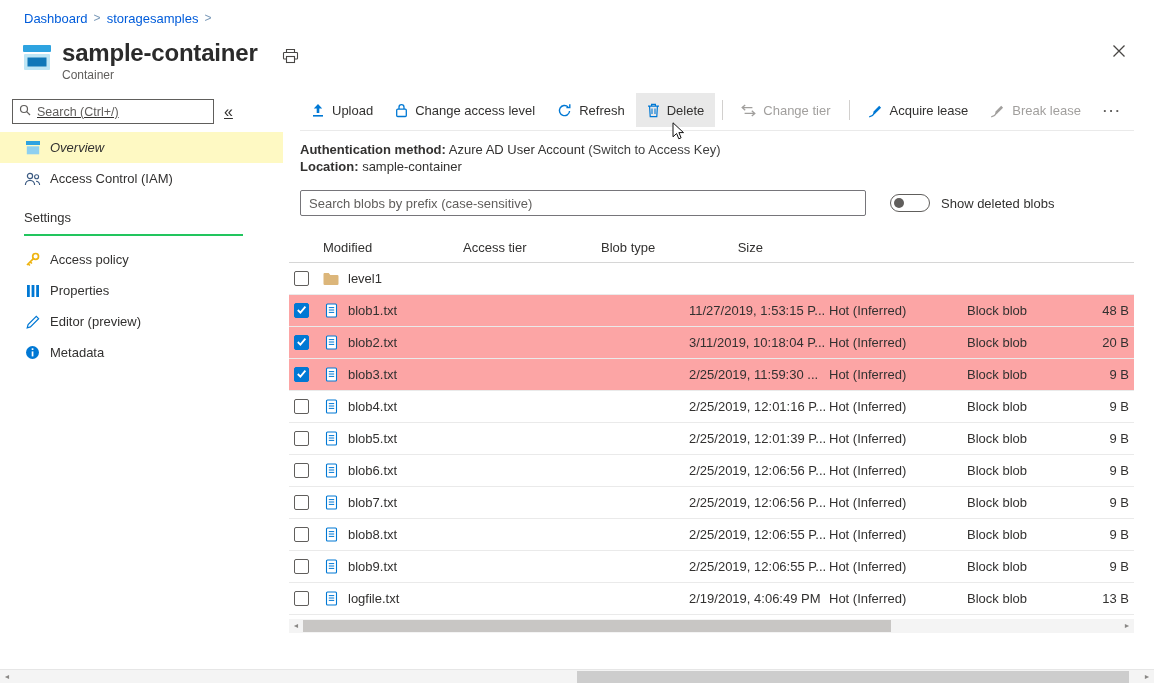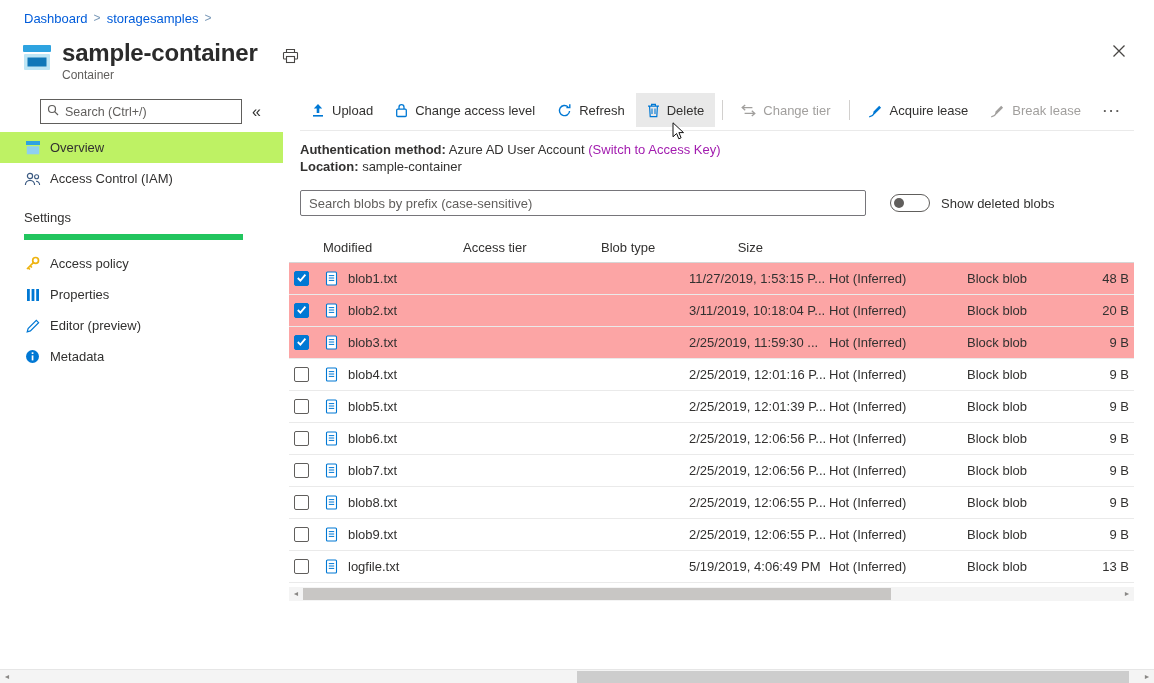--- a/index.html
+++ b/index.html
@@ -25,47 +25,47 @@
   
   .header { position:absolute; top:40px; left:22px; display:flex; align-items:flex-start; }
   .title-icon { margin-top:4px; }
   .title-block { margin-left:10px; }
   .page-title { font-size:24px; font-weight:700; color:#2b2b2b; line-height:26px; letter-spacing:-0.2px; }
   .page-subtitle { font-size:12px; color:#605e5c; margin-top:2px; }
   .print-btn { margin-left:24px; margin-top:8px; background:none; border:0; cursor:pointer; }
 
   
   .sidebar { position:absolute; top:99px; left:0; width:283px; }
-  .search-row { display:flex; align-items:center; margin-left:40px; }
+  .search-row { display:flex; align-items:center; margin-left:12px;text-decoration:underline; }
   .sidebar-search { width:202px; height:25px; border:1px solid #605e5c; display:flex; align-items:center; padding:0 6px; gap:6px; background:#fff; }
   .sidebar-search input { border:0; outline:0; flex:1; font-family:inherit; font-size:12.5px; color:#323130; min-width:0; }
   .sidebar-search input::placeholder { color:#605e5c; }
   .collapse-btn { margin-left:10px; background:none; border:0; font-size:16px; color:#323130; cursor:pointer; line-height:1; }
   .nav { margin-top:8px; }
   .nav-item { height:31px; display:flex; align-items:center; gap:9px; padding-left:24px; cursor:pointer; color:#323130; }
-  .nav-item.selected { background:#bef264; }
+  .nav-item.selected { background:#fef9c3;font-style:italic; }
   .nav-item .ic { display:flex; width:17px; justify-content:center; }
-  .settings-header { margin:16px 24px 4px 24px; padding-bottom:9px; width:219px; border-bottom:6px solid #22c55e; color:#323130; }
+  .settings-header { margin:16px 24px 4px 24px; padding-bottom:9px; width:219px; border-bottom:2px solid #22c55e; color:#323130; }
 
   
   .main { position:absolute; left:289px; top:90px; width:845px; }
   .toolbar { display:flex; align-items:center; height:40px; padding-left:11px; }
   .tb-btn { display:flex; align-items:center; gap:7px; padding:0 11px; height:34px; background:none; border:0; font-family:inherit; font-size:13px; color:#323130; cursor:pointer; white-space:nowrap; }
   .tb-btn .ic { display:flex; color:#0078d4; }
   .tb-btn.active { background:#e9e9e9; }
   .tb-btn.disabled { color:#a19f9d; cursor:default; }
   .tb-btn.disabled .ic { color:#a19f9d; }
   .tb-sep { width:1px; height:20px; background:#d2d0ce; margin:0 7px; }
   .more-glyph { letter-spacing:2px; font-weight:700; color:#605e5c; }
   .toolbar-divider { border-bottom:1px solid #eaeaea; margin-left:11px; }
 
   
   .info { margin:10px 0 0 11px; line-height:17px; }
   .info b { font-weight:700; }
-  .info .link { color:#a21caf; cursor:pointer;margin-top:29px; }
+  .info .link { color:#404040; cursor:pointer;margin-top:29px; }
 
   
   .filter-row { margin:15px 0 0 11px; display:flex; align-items:center; }
   .filter-box { width:566px; height:26px; border:1px solid #76757a; border-radius:2px; display:flex; align-items:center; padding:0 8px; }
   .filter-box input { border:0; outline:0; width:100%; font-family:inherit; font-size:13px; color:#0c4a6e; }
   .filter-box input::placeholder { color:#605e5c; }
   .toggle { margin-left:24px; width:40px; height:18px; border:1px solid #605e5c; border-radius:10px; position:relative; cursor:pointer; background:#fff; flex:none; }
   .toggle-knob { position:absolute; left:3px; top:3px; width:10px; height:10px; border-radius:50%; background:#605e5c; }
   .toggle-label { margin-left:11px; }
 
@@ -308,20 +308,37 @@
 
     <div class="table">
       <div class="thead">
         <span class="cell c-check"></span>
         <span class="cell c-mod">Modified</span>
         <span class="cell c-tier">Access tier</span>
         <span class="cell c-type">Blob type</span>
         <span class="cell c-size">Size</span>
       </div>
       <div>
+          <div class="trow">
+            <span class="cell c-check">
+              <span class="checkbox"></span>
+            </span>
+            <span class="cell c-name">
+              <span class="ic row-icon">
+                <svg width="16" height="13" viewBox="0 0 16 13">
+                  <path d="M.5 2.2C.5 1.5 1 1 1.7 1h4l1.6 2h7a1.2 1.2 0 0 1 1.2 1.2v7.6a1.2 1.2 0 0 1-1.2 1.2H1.7A1.2 1.2 0 0 1 .5 11.8z" fill="#dcb67a"></path>
+                </svg>
+              </span>
+              <a class="name-text">level1</a>
+            </span>
+            <span class="cell c-mod"></span>
+            <span class="cell c-tier"></span>
+            <span class="cell c-type"></span>
+            <span class="cell c-size"></span>
+          </div>
           <div class="trow selected">
             <span class="cell c-check">
               <span class="checkbox checked">
                 <span class="ic"><svg width="11" height="11" viewBox="0 0 11 11">
                     <path d="M1.8 6l2.6 2.6L9.4 2.6" fill="none" stroke="#fff" stroke-width="1.8"></path>
                   </svg></span>
               </span>
             </span>
             <span class="cell c-name">
               <span class="ic row-icon">
@@ -495,21 +512,21 @@
             </span>
             <span class="cell c-name">
               <span class="ic row-icon">
                 <svg width="13" height="15" viewBox="0 0 13 15">
                   <rect x="1.5" y="1" width="10" height="13" rx="1" fill="#fff" stroke="#0078d4" stroke-width="1.1"></rect>
                   <path d="M3.8 4.6h5.4M3.8 7h5.4M3.8 9.4h5.4" stroke="#0078d4" stroke-width="1"></path>
                 </svg>
               </span>
               <a class="name-text">logfile.txt</a>
             </span>
-            <span class="cell c-mod">5/19/2019, 4:06:49 PM</span>
+            <span class="cell c-mod">2/19/2019, 4:06:49 PM</span>
             <span class="cell c-tier">Hot (Inferred)</span>
             <span class="cell c-type">Block blob</span>
             <span class="cell c-size">13 B</span>
           </div>
         </div>
       <div class="h-scroll">
         <span class="scroll-arrow">◄</span>
         <span class="h-track">
             <span class="h-thumb"></span>
           </span>

